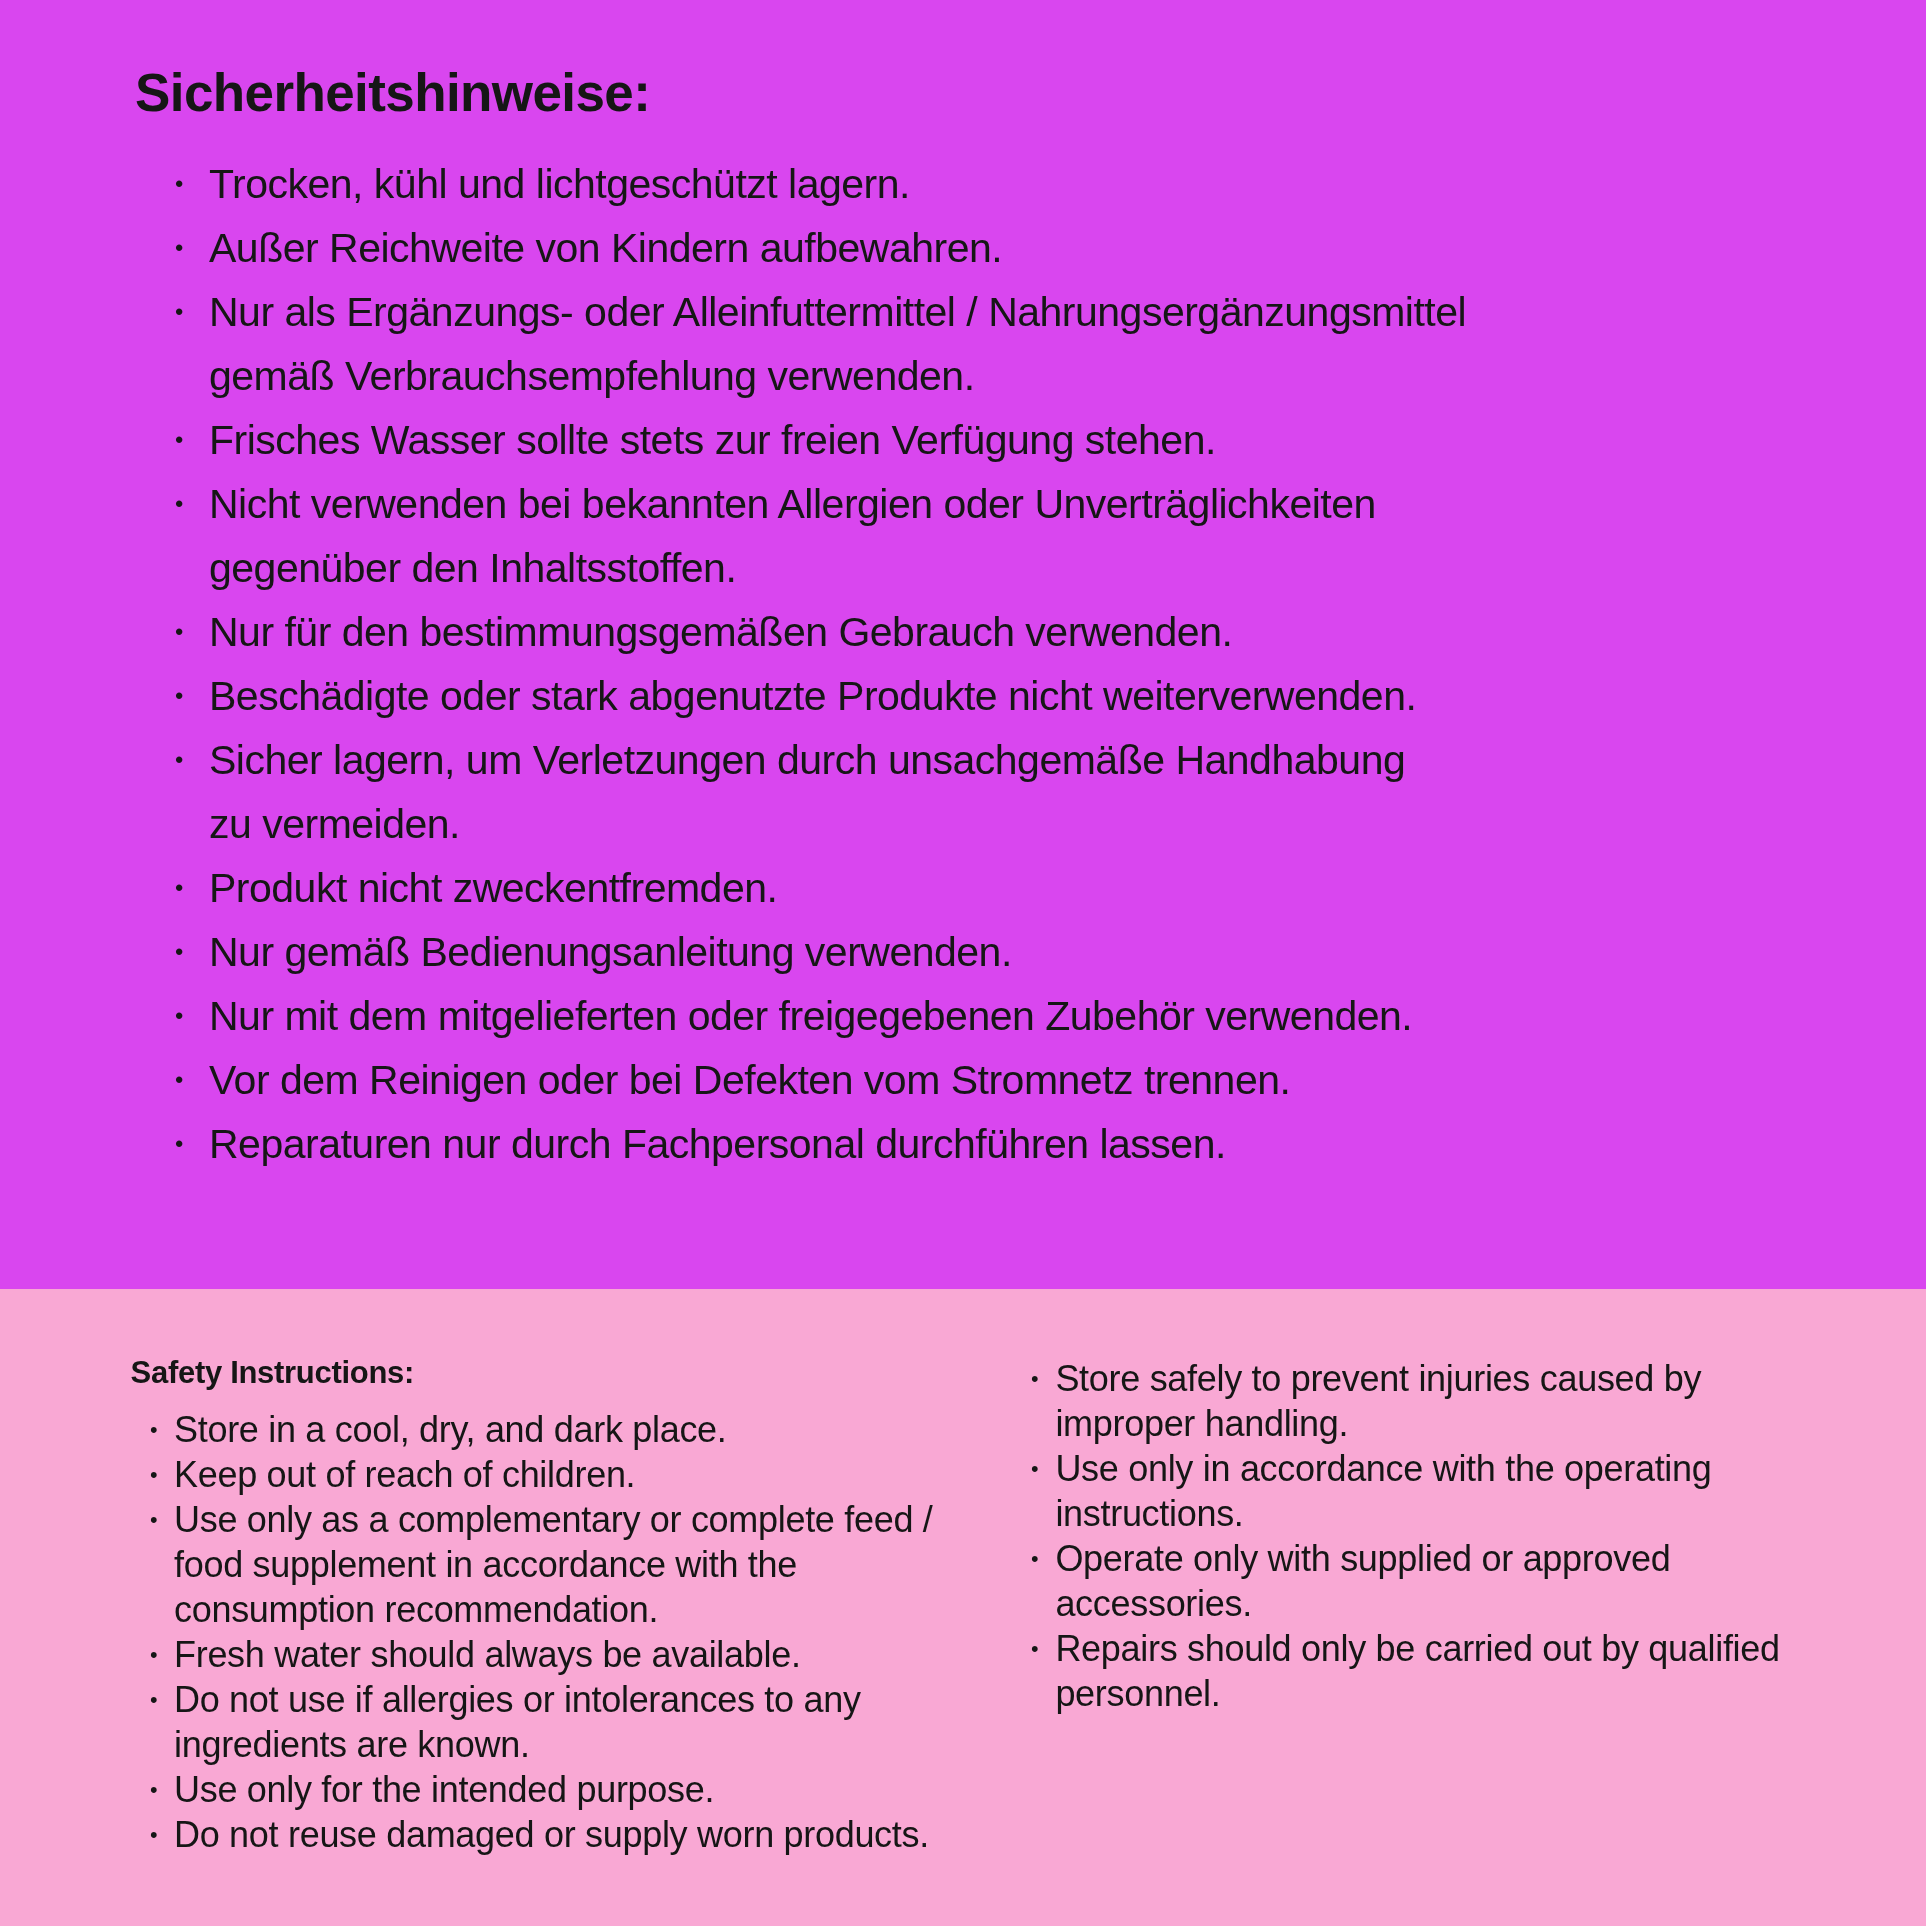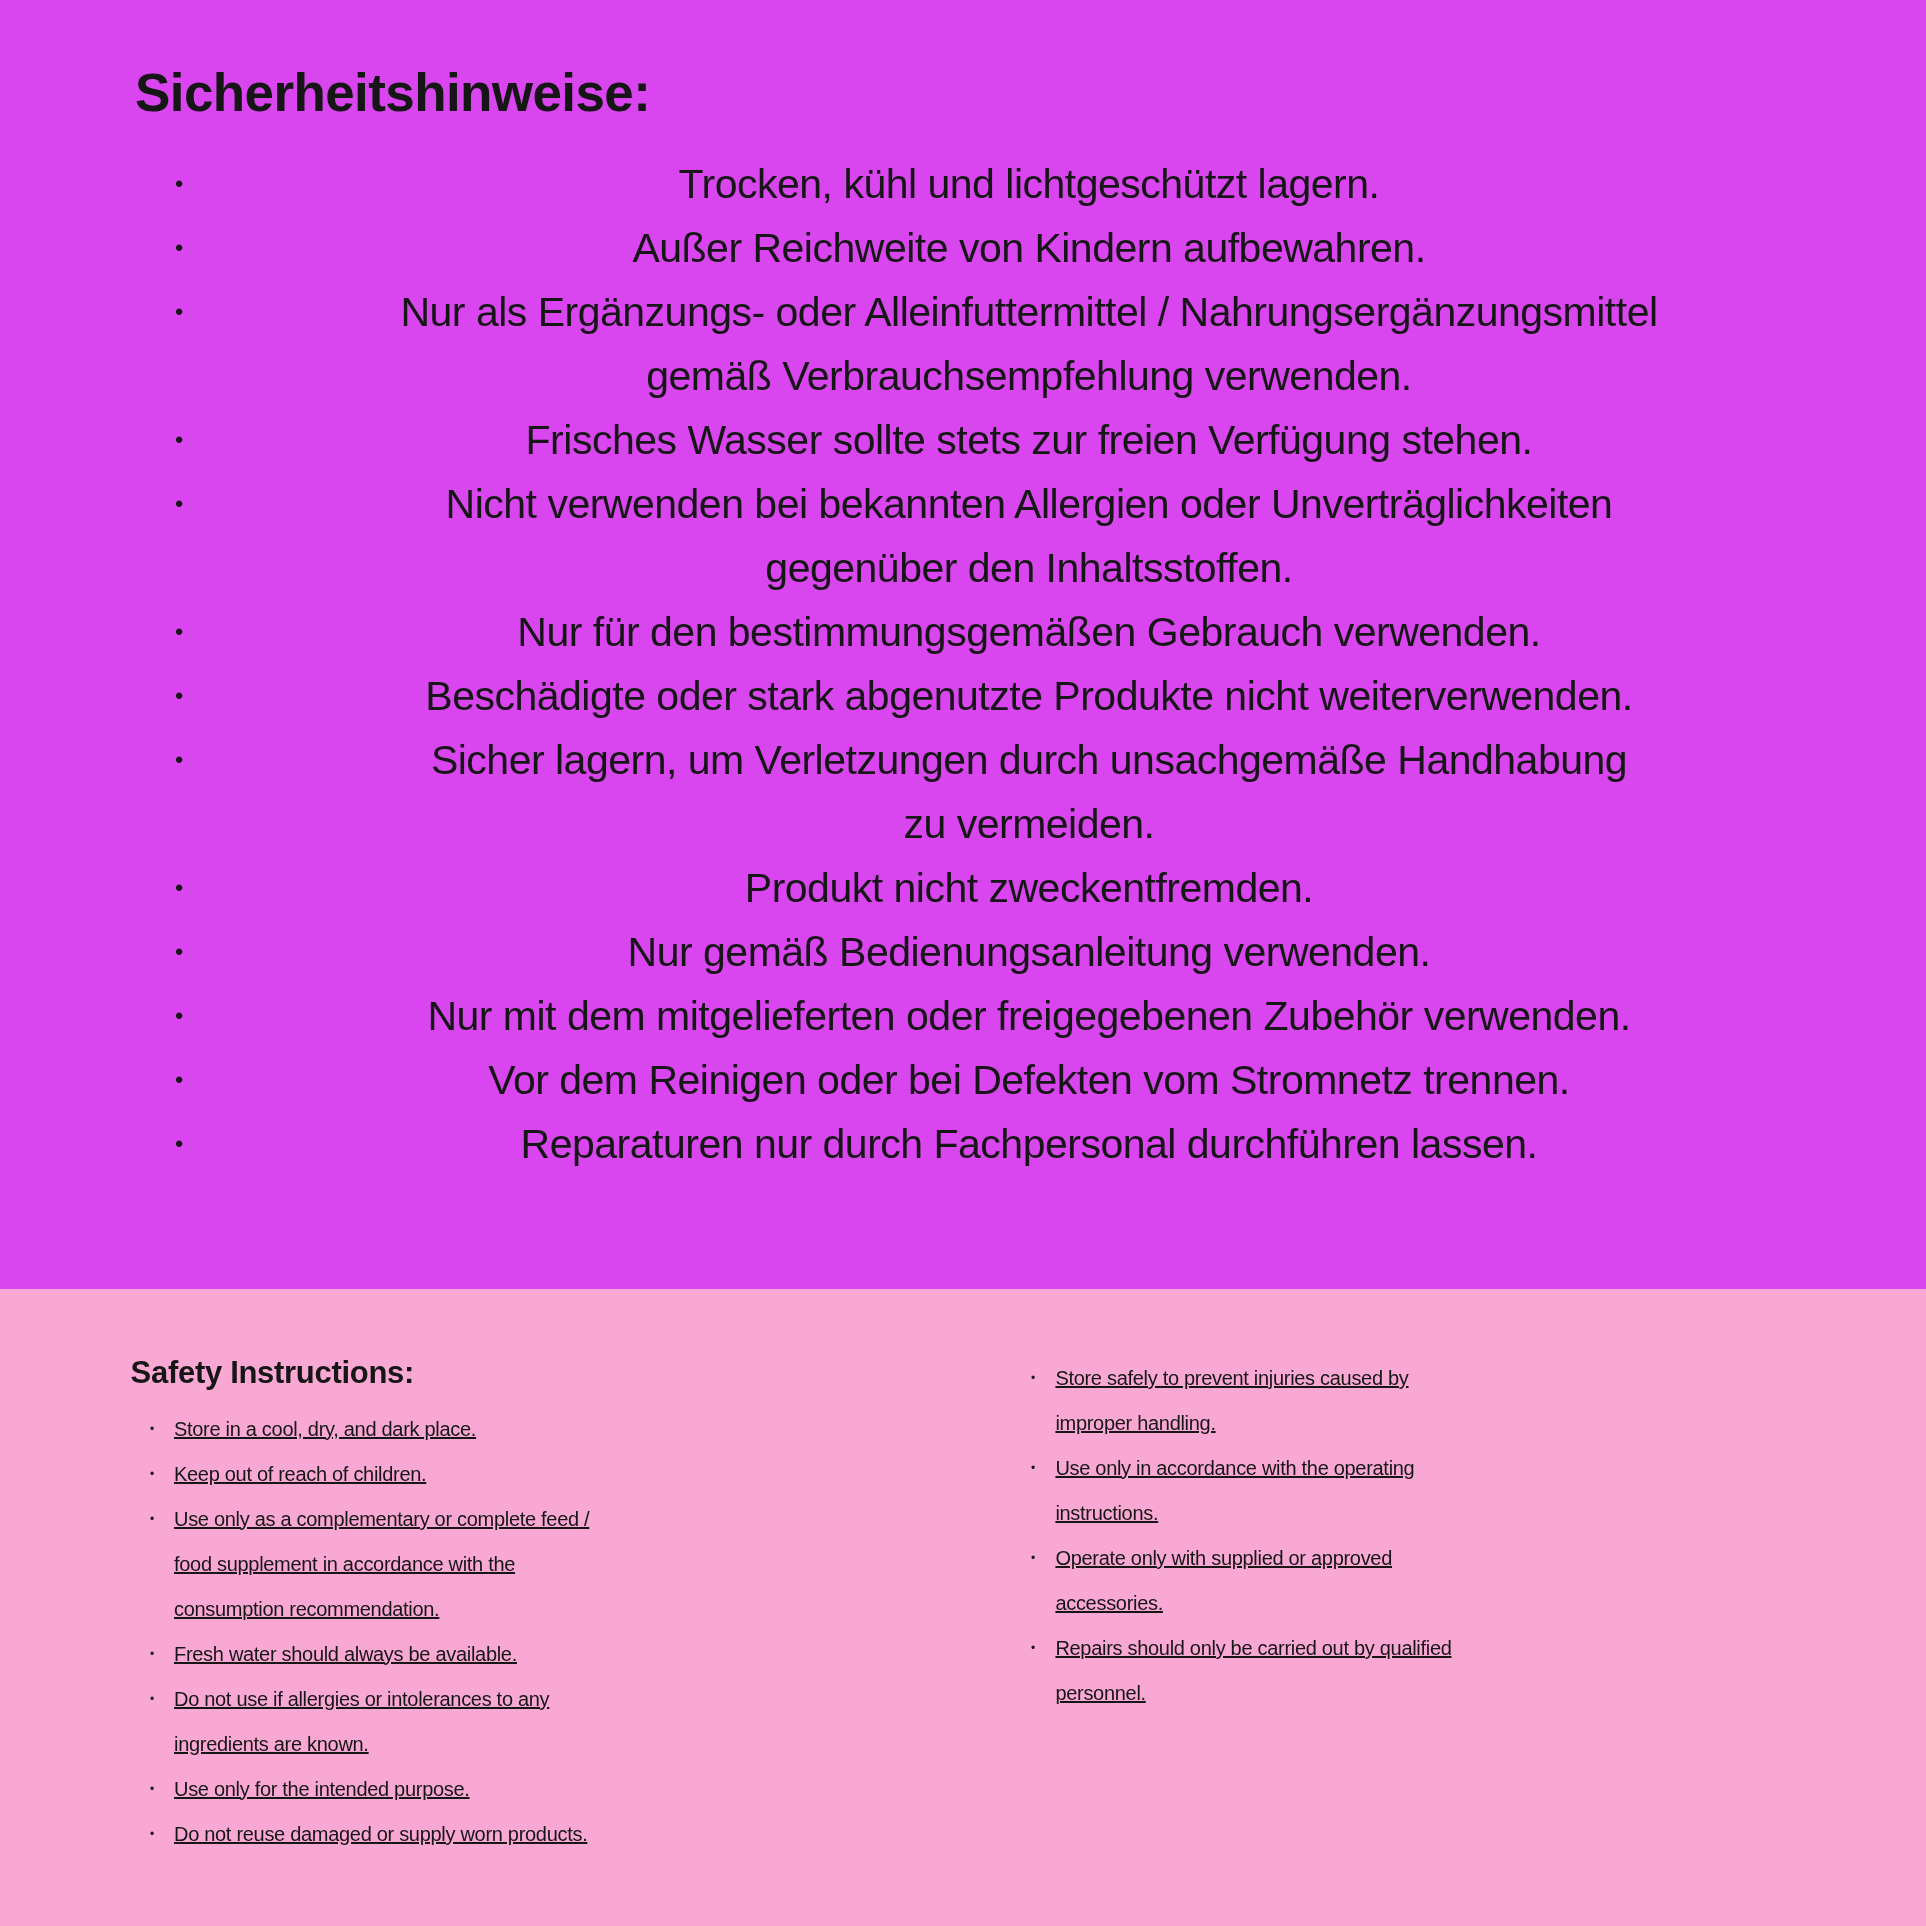--- a/index.html
+++ b/index.html
@@ -32,21 +32,20 @@
     margin: 0;
     padding: 0;
     font-size: 41px;
     line-height: 64px;
     letter-spacing: -0.5px;
   }
   .de-list li {
     position: relative;
     padding-left: 74px;
     white-space: pre-line;
-    text-align: center;
   }
   .de-list li::before {
     content: "\2022";
     position: absolute;
     left: 40px;
     top: 0;
     font-size: 0.58em;
     line-height: 64px;
   }
 
@@ -64,24 +63,23 @@
     margin: 0 0 16.7px 2.6px;
     font-size: 31px;
     line-height: 1.1;
     font-weight: 700;
     letter-spacing: -0.3px;
   }
   .en-list {
     list-style: none;
     margin: 0;
     padding: 0;
-    font-size: 20px;
+    font-size: 36px;
     line-height: 45px;
     letter-spacing: -0.3px;
-    text-decoration: underline;
   }
   .en-list li {
     position: relative;
     padding-left: 46px;
     white-space: pre-line;
   }
   .en-list li::before {
     content: "\2022";
     position: absolute;
     left: 22px;

